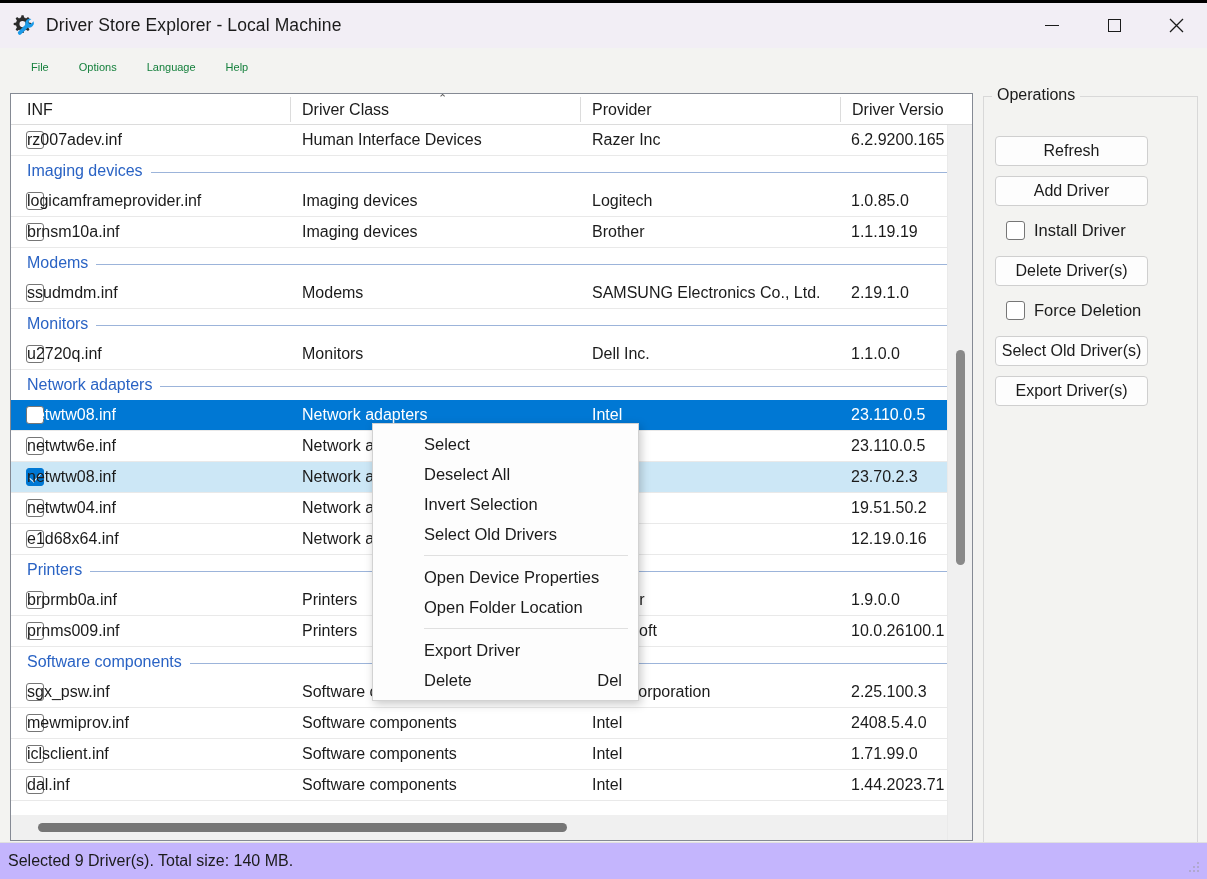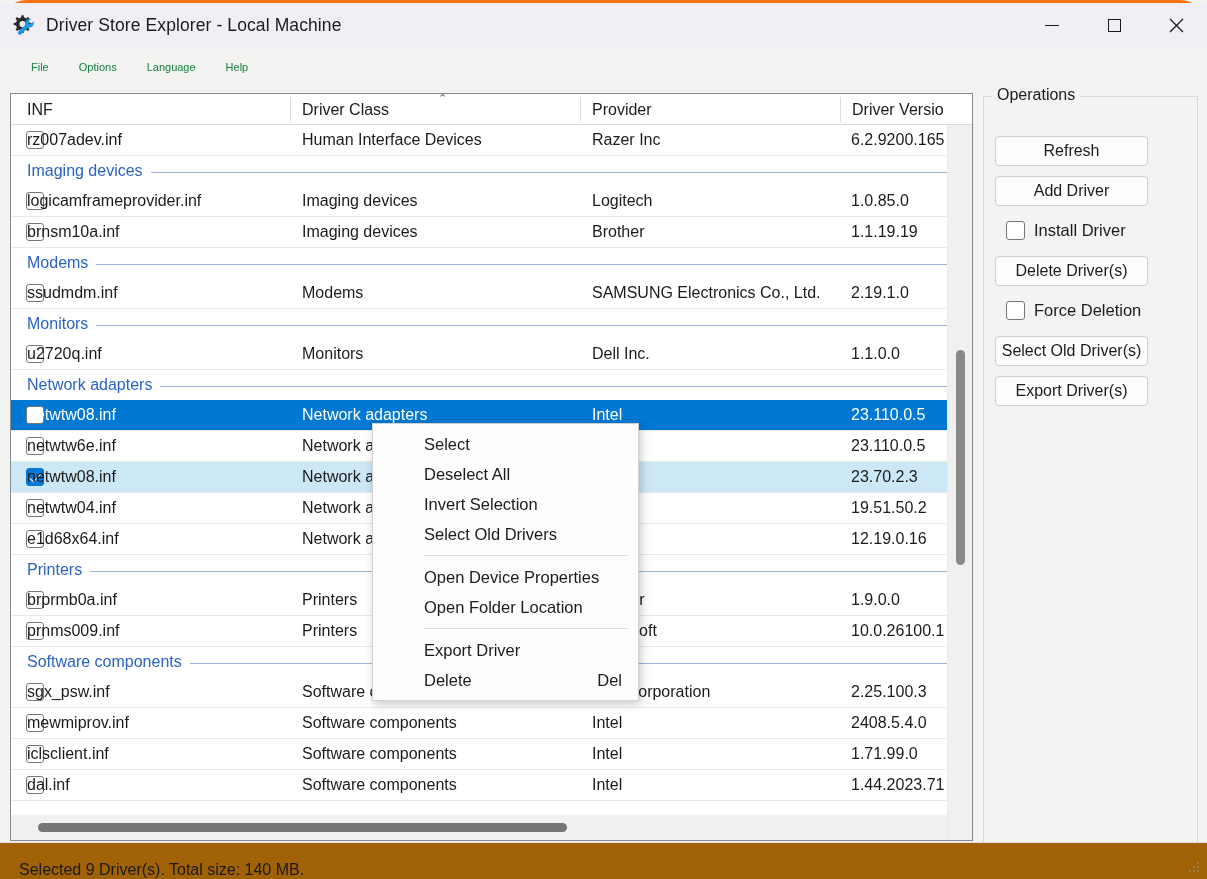--- a/index.html
+++ b/index.html
@@ -6,22 +6,21 @@
   html, body {
     width: 1207px; height: 879px;
     font-family: "Liberation Sans", sans-serif;
     background: #f3f3f1;
     overflow: hidden;
   }
   #app {
     position: relative;
     width: 1207px; height: 879px;
     background: #f3f3f1;
-    border-top: 3px solid #f97316;
-    border-radius: 27px;
+    border-top: 3px solid #000000;
   }
 
   
   .titlebar {
     position: absolute; left: 0; top: 0; right: 0; height: 45px;
     background: #f2eef5;
     display: flex; align-items: center;
   }
   .app-icon {
     width: 26px; height: 26px; margin-left: 10px; margin-right: 10px;
@@ -185,24 +184,24 @@
   }
   .opchk .box {
     position: relative; width: 19px; height: 19px;
     border: 1.4px solid #767676; border-radius: 3px; background: #fff;
     margin-right: 9px; flex: none;
   }
 
   
   .statusbar {
     position: absolute; left: 0; bottom: 0; right: 0; height: 37px;
-    background: #a16207;
+    background: #c4b5fd;
     border-top: 1px solid #e0e0e0;
-    display: flex; align-items: flex-end;
-    padding-left: 19px;
+    display: flex; align-items: center;
+    padding-left: 8px;
   }
   .status-text { font-size: 16px; color: #1b1b1b; }
   .grip {
     position: absolute; right: 6px; bottom: 5px;
     width: 14px; height: 14px; opacity: .45;
   }
 </style>
 </head>
 <body>
 

